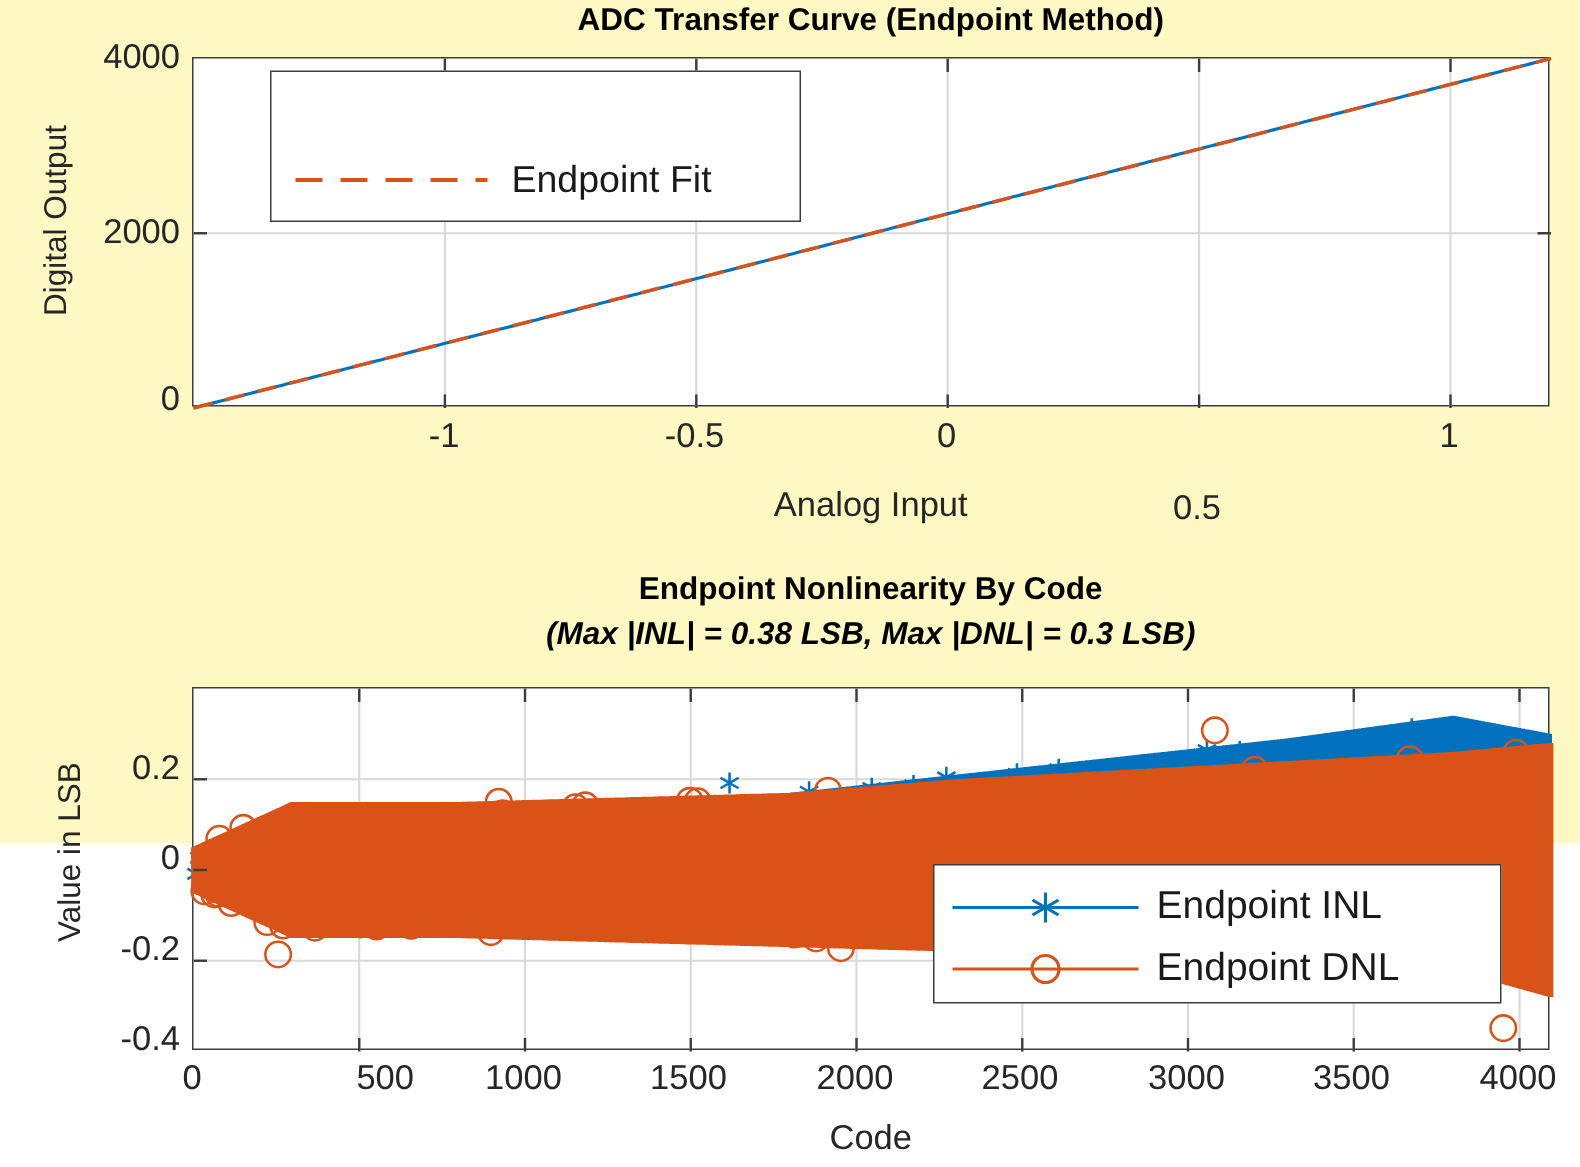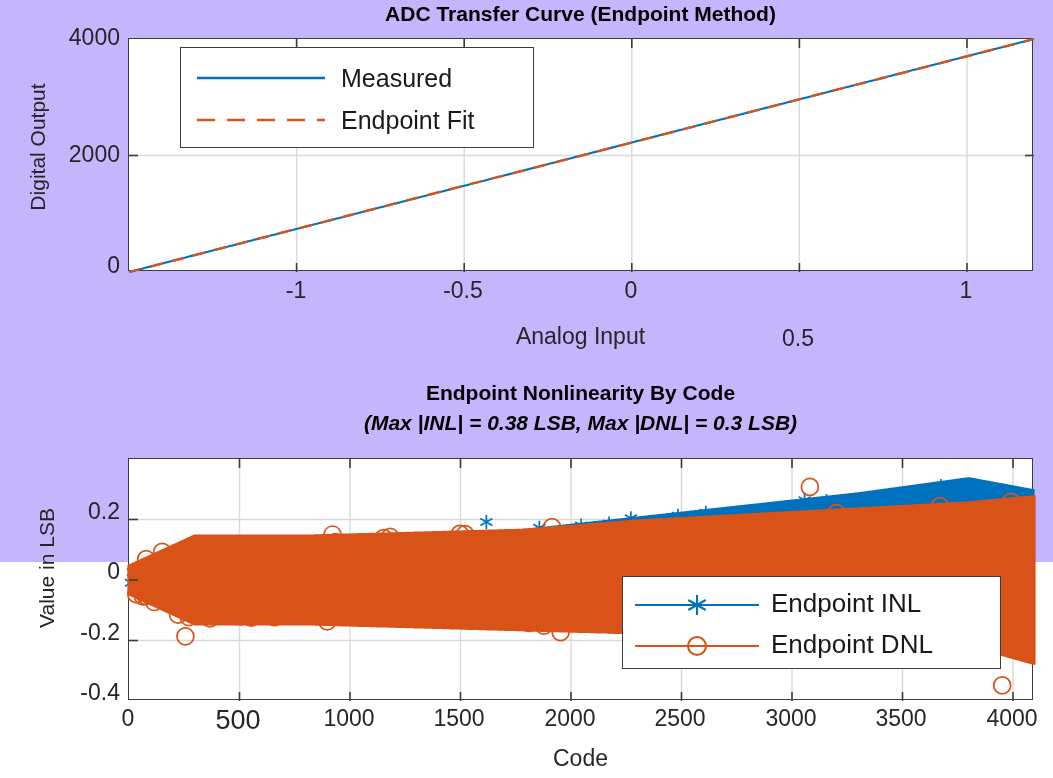--- a/index.html
+++ b/index.html
@@ -13,21 +13,21 @@
     height: 778px;
     font-family: "Liberation Sans", sans-serif;
     color: #1a1a1a;
     overflow: hidden;
     position: relative;
   }
   #figure {
     position: relative;
     width: 1053px;
     height: 562px;
-    background: #c4b5fd;
+    background: #fef9c3;
   }
   .axes {
     position: absolute;
     box-sizing: border-box;
     background: #ffffff;
     border: 1.6px solid #3c3c3c;
   }
   .plot-title {
     position: absolute;
     text-align: center;
@@ -129,28 +129,20 @@
         <line x1="502.8" y1="0" x2="502.8" y2="9" stroke="#3c3c3c" stroke-width="1.6"></line>
         <line x1="670.4" y1="0" x2="670.4" y2="9" stroke="#3c3c3c" stroke-width="1.6"></line>
         <line x1="838.0" y1="0" x2="838.0" y2="9" stroke="#3c3c3c" stroke-width="1.6"></line>
       </g>
       <polyline id="tc-measured" fill="none" stroke="#0072BD" stroke-width="2.1" points="0.00,233.00 3.48,232.11 6.96,231.21 10.44,230.32 13.92,229.42 17.40,228.53 20.88,227.63 24.37,226.74 27.85,225.84 31.33,224.95 34.81,224.05 38.29,223.16 41.77,222.26 45.25,221.37 48.73,220.47 52.21,219.58 55.69,218.68 59.17,217.79 62.65,216.89 66.13,216.00 69.62,215.11 73.10,214.21 76.58,213.32 80.06,212.42 83.54,211.53 87.02,210.63 90.50,209.74 93.98,208.84 97.46,207.95 100.94,207.05 104.42,206.16 107.90,205.26 111.38,204.37 114.87,203.47 118.35,202.58 121.83,201.68 125.31,200.79 128.79,199.89 132.27,199.00 135.75,198.11 139.23,197.21 142.71,196.32 146.19,195.42 149.67,194.53 153.15,193.63 156.63,192.74 160.12,191.84 163.60,190.95 167.08,190.05 170.56,189.16 174.04,188.27 177.52,187.37 181.00,186.48 184.48,185.58 187.96,184.69 191.44,183.79 194.92,182.90 198.40,182.00 201.88,181.11 205.37,180.21 208.85,179.32 212.33,178.43 215.81,177.53 219.29,176.64 222.77,175.74 226.25,174.85 229.73,173.95 233.21,173.06 236.69,172.16 240.17,171.27 243.65,170.37 247.13,169.48 250.62,168.58 254.10,167.69 257.58,166.80 261.06,165.90 264.54,165.01 268.02,164.11 271.50,163.22 274.98,162.32 278.46,161.43 281.94,160.53 285.42,159.64 288.90,158.74 292.38,157.84 295.87,156.94 299.35,156.04 302.83,155.14 306.31,154.24 309.79,153.34 313.27,152.44 316.75,151.54 320.23,150.65 323.71,149.75 327.19,148.85 330.67,147.95 334.15,147.05 337.63,146.15 341.12,145.25 344.60,144.35 348.08,143.45 351.56,142.55 355.04,141.65 358.52,140.75 362.00,139.85 365.48,138.95 368.96,138.05 372.44,137.16 375.92,136.26 379.40,135.36 382.88,134.46 386.37,133.56 389.85,132.66 393.33,131.76 396.81,130.86 400.29,129.96 403.77,129.06 407.25,128.16 410.73,127.26 414.21,126.36 417.69,125.46 421.17,124.57 424.65,123.67 428.13,122.77 431.62,121.87 435.10,120.97 438.58,120.07 442.06,119.17 445.54,118.27 449.02,117.37 452.50,116.47 455.98,115.57 459.46,114.68 462.94,113.78 466.42,112.88 469.90,111.98 473.38,111.08 476.87,110.18 480.35,109.29 483.83,108.39 487.31,107.49 490.79,106.59 494.27,105.69 497.75,104.80 501.23,103.90 504.71,103.00 508.19,102.10 511.67,101.20 515.15,100.31 518.63,99.41 522.12,98.51 525.60,97.61 529.08,96.71 532.56,95.81 536.04,94.92 539.52,94.02 543.00,93.12 546.48,92.22 549.96,91.32 553.44,90.43 556.92,89.53 560.40,88.63 563.88,87.73 567.37,86.83 570.85,85.94 574.33,85.04 577.81,84.14 581.29,83.24 584.77,82.34 588.25,81.44 591.73,80.55 595.21,79.65 598.69,78.75 602.17,77.85 605.65,76.95 609.13,76.06 612.62,75.16 616.10,74.26 619.58,73.36 623.06,72.47 626.54,71.57 630.02,70.68 633.50,69.78 636.98,68.89 640.46,67.99 643.94,67.10 647.42,66.20 650.90,65.31 654.38,64.42 657.87,63.52 661.35,62.63 664.83,61.73 668.31,60.84 671.79,59.94 675.27,59.05 678.75,58.15 682.23,57.26 685.71,56.36 689.19,55.47 692.67,54.57 696.15,53.68 699.63,52.79 703.12,51.89 706.60,51.00 710.08,50.10 713.56,49.21 717.04,48.31 720.52,47.42 724.00,46.52 727.48,45.63 730.96,44.73 734.44,43.84 737.92,42.95 741.40,42.05 744.88,41.16 748.37,40.26 751.85,39.37 755.33,38.47 758.81,37.58 762.29,36.68 765.77,35.79 769.25,34.89 772.73,34.00 776.21,33.11 779.69,32.21 783.17,31.32 786.65,30.42 790.13,29.53 793.62,28.63 797.10,27.74 800.58,26.84 804.06,25.95 807.54,25.05 811.02,24.16 814.50,23.26 817.98,22.37 821.46,21.47 824.94,20.58 828.42,19.68 831.90,18.79 835.38,17.89 838.87,17.00 842.35,16.11 845.83,15.21 849.31,14.32 852.79,13.42 856.27,12.53 859.75,11.63 863.23,10.74 866.71,9.84 870.19,8.95 873.67,8.05 877.15,7.16 880.63,6.26 884.12,5.37 887.60,4.47 891.08,3.58 894.56,2.68 898.04,1.79 901.52,0.89 905.00,0.00"></polyline>
       <polyline id="tc-fit" fill="none" stroke="#D95319" stroke-width="2.3" stroke-dasharray="13 9" points="0.00,233.00 905.00,0.00"></polyline>
     </svg>
   </div>
 
   <div class="legend-box" style="left:180px; top:47px; width:354px; height:101px;">
-    <div class="legend-row" style="left:0; top:10px; height:40px; padding-left:14px;">
-      <span class="legend-sample" style="width:132px;">
-        <svg width="132" height="20" viewBox="0 0 132 20">
-          <line x1="2" y1="10" x2="130" y2="10" stroke="#0072BD" stroke-width="2.4"></line>
-        </svg>
-      </span>
-      <span class="legend-text" style="font-size:25px; margin-left:14px;">Measured</span>
-    </div>
     <div class="legend-row" style="left:0; top:52px; height:40px; padding-left:14px;">
       <span class="legend-sample" style="width:132px;">
         <svg width="132" height="20" viewBox="0 0 132 20">
           <line x1="2" y1="10" x2="130" y2="10" stroke="#D95319" stroke-width="2.6" stroke-dasharray="18 12"></line>
         </svg>
       </span>
       <span class="legend-text" style="font-size:25px; margin-left:14px;">Endpoint Fit</span>
     </div>
   </div>
 
@@ -514,21 +506,21 @@
             <line x1="55.3" y1="7" x2="72.7" y2="17"></line>
             <line x1="55.3" y1="17" x2="72.7" y2="7"></line>
           </g>
         </svg>
       </span>
       <span class="legend-text" style="font-size:26px; margin-left:10px;">Endpoint INL</span>
     </div>
   </div>
 
   <div class="tick-label-x" style="left:78px; top:705px; width:100px; font-size:23px;">0</div>
-  <div class="tick-label-x" style="left:188px; top:705px; width:100px; font-size:27px;">500</div>
+  <div class="tick-label-x" style="left:176px; top:705px; width:100px; font-size:23px;text-align:right;">500</div>
   <div class="tick-label-x" style="left:299px; top:705px; width:100px; font-size:23px;">1000</div>
   <div class="tick-label-x" style="left:409px; top:705px; width:100px; font-size:23px;">1500</div>
   <div class="tick-label-x" style="left:520px; top:705px; width:100px; font-size:23px;">2000</div>
   <div class="tick-label-x" style="left:630px; top:705px; width:100px; font-size:23px;">2500</div>
   <div class="tick-label-x" style="left:741px; top:705px; width:100px; font-size:23px;">3000</div>
   <div class="tick-label-x" style="left:851px; top:705px; width:100px; font-size:23px;">3500</div>
   <div class="tick-label-x" style="left:962px; top:705px; width:100px; font-size:23px;">4000</div>
 
   <div class="xlabel" style="left:128px; top:745px; width:905px; font-size:23px;">Code</div>
 

